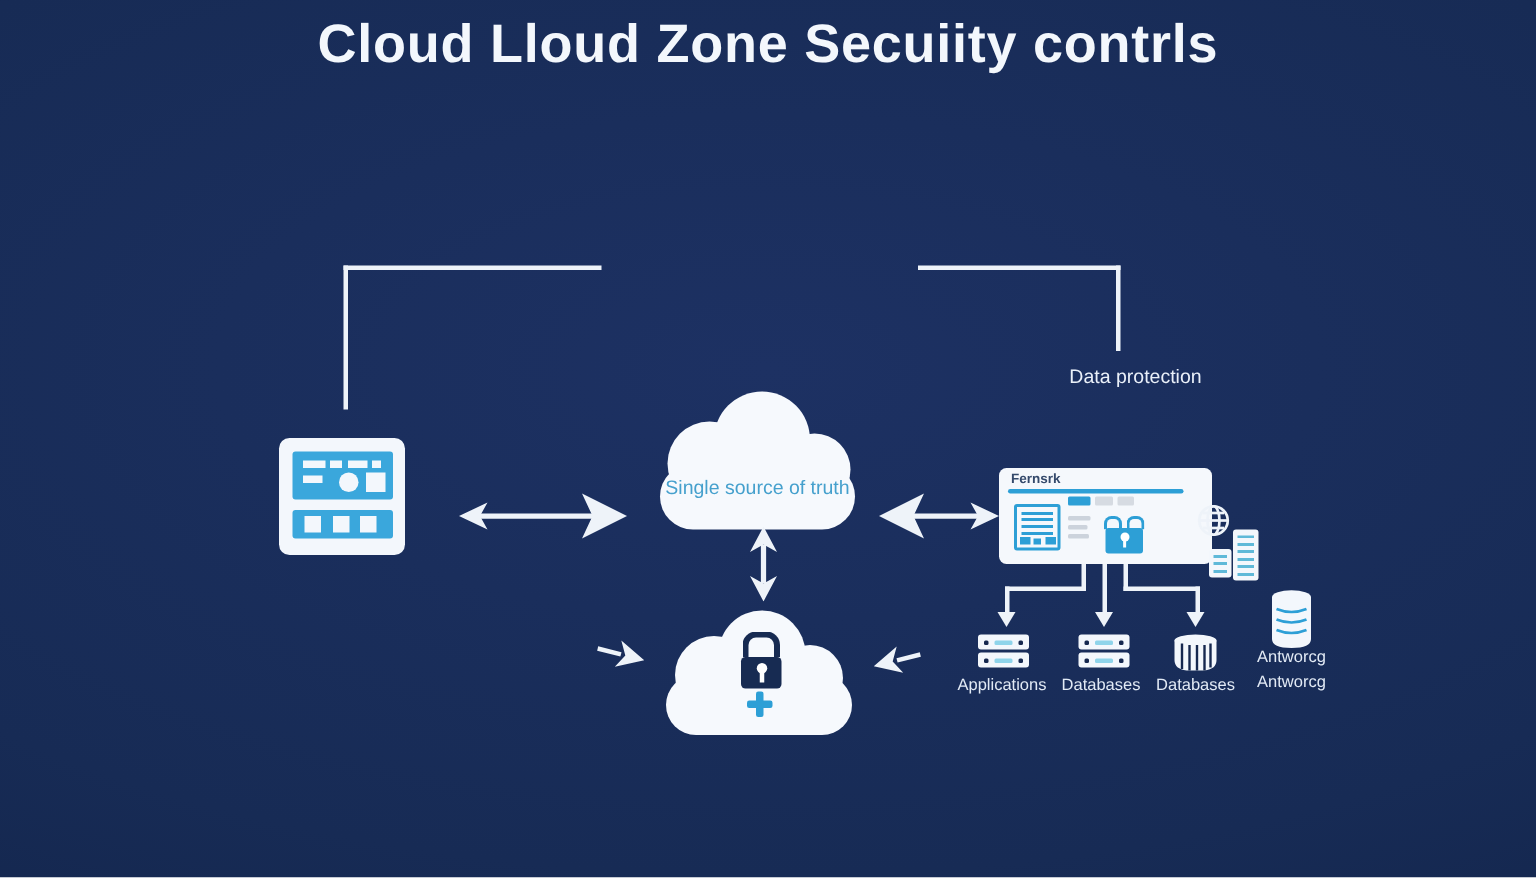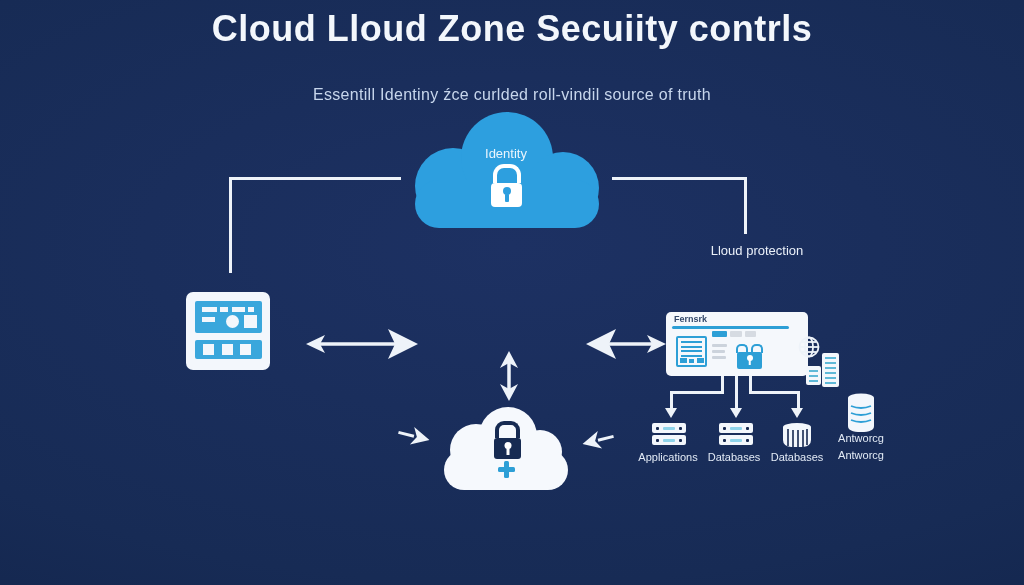--- a/index.html
+++ b/index.html
@@ -81,44 +81,28 @@
   .server .unit::after{content:"";position:absolute;right:4px;top:3.5px;width:3px;height:3px;background:#16284f;border-radius:1px;}
   .server .unit .dash{position:absolute;left:11px;top:4px;width:12px;height:2.5px;background:#8fd4ea;border-radius:1px;}
   .bottom-label{position:absolute;text-align:center;color:#e2eaf5;font-size:11px;line-height:17px;}
 </style>
 </head>
 <body>
 
 <div id="canvas">
 
   <div class="abs title">Cloud Lloud Zone Secuiity contrls</div>
-  <div class="abs subtitle">Essentill Identiny źce curlded roll-vindil source of truth</div>
 
   <div class="line conn-lh"></div>
   <div class="line conn-lv"></div>
   <div class="line conn-rh"></div>
   <div class="line conn-rv"></div>
 
-  <div class="abs identity-cloud">
-    <svg width="222" height="116" viewBox="0 0 222 116">
-      <g fill="#2d9fdf">
-        <circle cx="58" cy="74" r="38"></circle>
-        <circle cx="112" cy="46" r="46"></circle>
-        <circle cx="168" cy="76" r="36"></circle>
-        <rect x="20" y="68" width="184" height="48" rx="24"></rect>
-      </g>
-    </svg>
-    <div class="abs identity-label">Identity</div>
-    <div class="lock lock-identity">
-      <div class="shackle"></div>
-      <div class="body"></div>
-    </div>
-  </div>
-
-  <div class="abs data-protection">Lloud protection</div>
+
+  <div class="abs data-protection">Data protection</div>
 
   <div class="abs app-window">
     <div class="panel panel-top">
       <div class="wbit" style="left:7px;top:6px;width:15px;height:4.5px;"></div>
       <div class="wbit" style="left:25px;top:6px;width:8px;height:4.5px;"></div>
       <div class="wbit" style="left:37px;top:6px;width:13px;height:4.5px;"></div>
       <div class="wbit" style="left:53px;top:6px;width:6px;height:4.5px;"></div>
       <div class="wbit" style="left:7px;top:16px;width:13px;height:4.5px;"></div>
       <div class="wbit" style="left:31px;top:14px;width:13px;height:13px;border-radius:50%;"></div>
       <div class="wbit" style="left:49px;top:14px;width:13px;height:13px;"></div>
@@ -129,20 +113,31 @@
       <div class="wbit" style="left:45px;top:4px;width:11px;height:11px;"></div>
     </div>
   </div>
 
   <svg class="abs" style="left:306px;top:325px;" width="112" height="38">
     <line x1="10" y1="19" x2="96" y2="19" stroke="#eef3f9" stroke-width="3.5"></line>
     <polygon points="112,19 82,4 89,19 82,34" fill="#eef3f9"></polygon>
     <polygon points="0,19 19,10 14,19 19,28" fill="#eef3f9"></polygon>
   </svg>
 
+  <div class="abs center-cloud">
+    <svg width="154" height="100" viewBox="0 0 154 100">
+      <g fill="#f6f9fd">
+        <circle cx="45" cy="52" r="28"></circle>
+        <circle cx="80" cy="36" r="32"></circle>
+        <circle cx="115" cy="56" r="24"></circle>
+        <rect x="12" y="52" width="130" height="44" rx="22"></rect>
+      </g>
+    </svg>
+    <div class="abs center-label">Single source of truth</div>
+  </div>
 
   <svg class="abs" style="left:586px;top:325px;" width="80" height="38">
     <polygon points="0,19 30,4 23,19 30,34" fill="#eef3f9"></polygon>
     <line x1="16" y1="19" x2="66" y2="19" stroke="#eef3f9" stroke-width="3.5"></line>
     <polygon points="80,19 61,10 66,19 61,28" fill="#eef3f9"></polygon>
   </svg>
 
   <svg class="abs" style="left:497px;top:351px;" width="24" height="50">
     <line x1="12" y1="12" x2="12" y2="38" stroke="#eef3f9" stroke-width="3.5"></line>
     <polygon points="12,0 3,17 12,12 21,17" fill="#eef3f9"></polygon>

